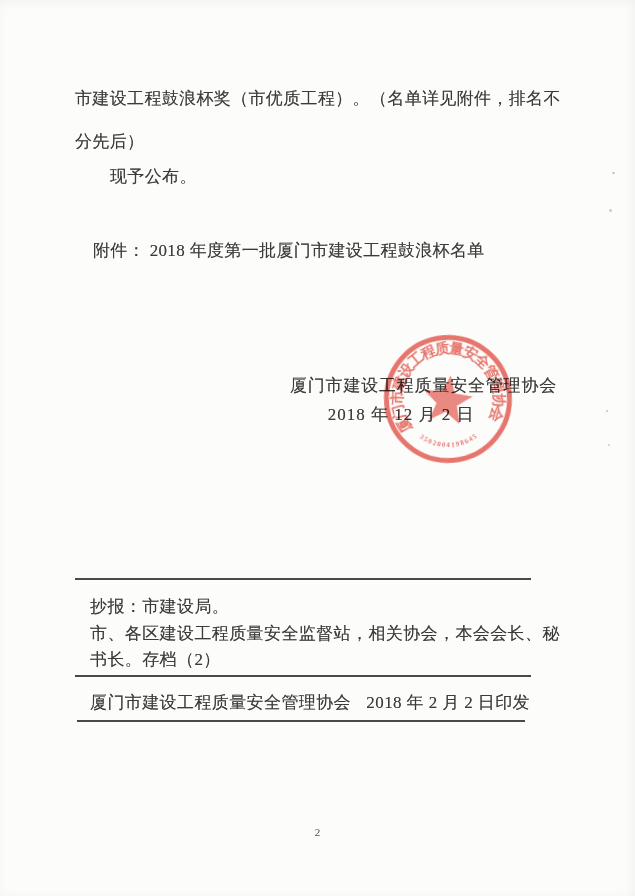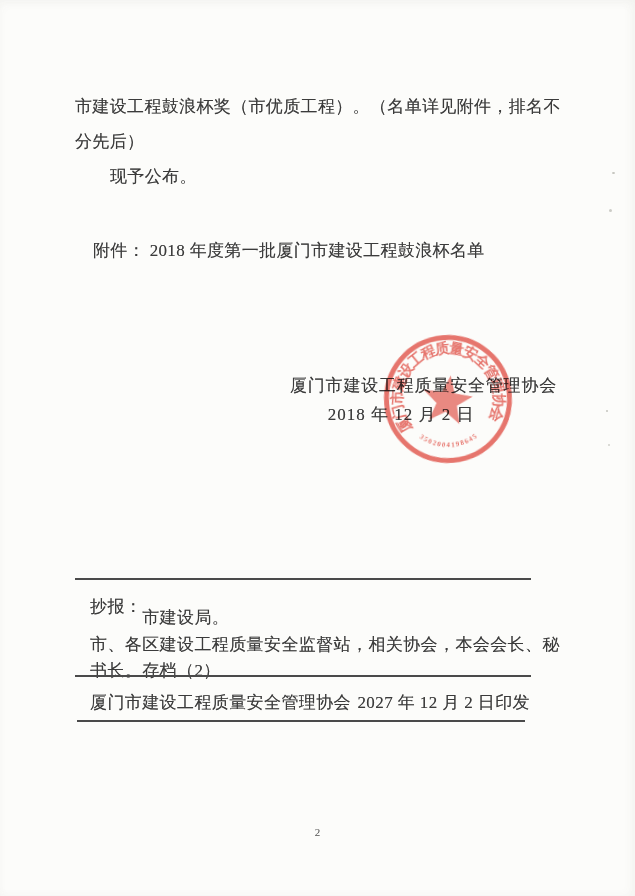--- a/index.html
+++ b/index.html
@@ -26,21 +26,21 @@
     position:absolute;
     left:75px;
     width:500px;
     font-size:17px;
     letter-spacing:.35px;
     line-height:22px;
     color:var(--ink);
     text-shadow:0 0 .5px rgba(70,70,70,.55);
     white-space:nowrap;
   }
-  .l1{top:96px;}
+  .l1{top:88px;}
   .l2{top:131px;}
   .l3{top:166px;left:110px;}
   .attachment{top:240px;left:93px;}
   
   .sig{
     position:absolute;left:290px;top:374px;width:272px;
     font-size:17px;letter-spacing:.8px;
     text-shadow:0 0 .5px rgba(70,70,70,.55);
   }
   .sig-org{white-space:nowrap;}
@@ -68,21 +68,21 @@
   .cc-row{
     position:absolute;left:90px;width:480px;
     display:flex;
     font-size:17px;letter-spacing:.4px;line-height:26px;
     text-shadow:0 0 .5px rgba(70,70,70,.55);
     font-family:Liberation Serif, serif;
   }
   .cc-report{top:594px;}
   .cc-send{top:621px;}
   .cc-label{flex:0 0 46px;white-space:nowrap;}
-  .cc-value{flex:1;margin-top:11px;}
+  .cc-value{flex:1;}
   .imprint{
     position:absolute;left:90px;top:691px;width:440px;
     display:flex;justify-content:space-between;
     font-size:17px;letter-spacing:.4px;white-space:nowrap;
     text-shadow:0 0 .5px rgba(70,70,70,.55);
   }
   
   .pagenum{
     position:absolute;left:0;right:0;top:826px;
     text-align:center;
@@ -135,21 +135,21 @@
   </div>
 
   <div class="cc-row cc-send">
     <span class="cc-value">市、各区建设工程质量安全监督站，相关协会，本会会长、秘书长。存档（2）</span>
   </div>
 
   <div class="rule rule2"></div>
 
   <div class="imprint">
     <span>厦门市建设工程质量安全管理协会</span>
-    <span>2027 年 12 月 2 日印发</span>
+    <span>2018 年 2 月 2 日印发</span>
   </div>
 
   <div class="rule rule3"></div>
 
   <div class="pagenum">2</div>
 
   <div class="speck sp1"></div>
   <div class="speck sp2"></div>
   <div class="speck sp3"></div>
   <div class="speck sp4"></div>

